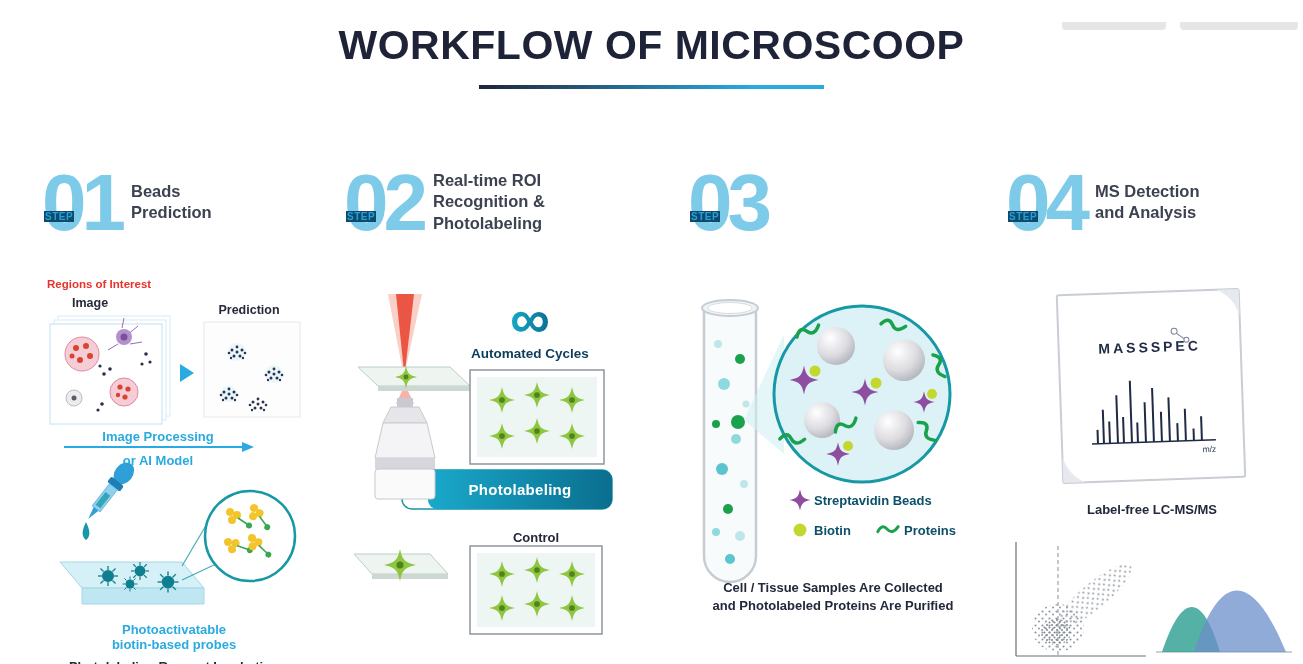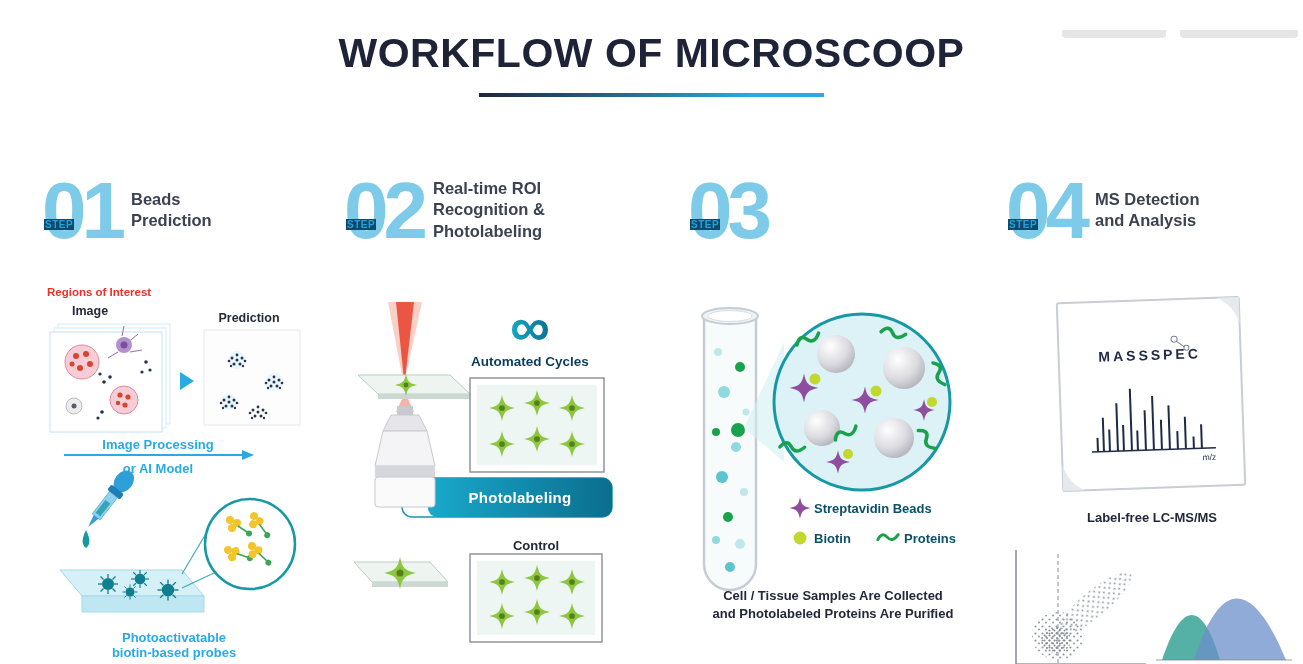--- a/index.html
+++ b/index.html
@@ -4,21 +4,21 @@
 <style>
   * { margin:0; padding:0; box-sizing:border-box; }
   html,body { width:1303px; height:664px; }
   body { background:#ffffff; font-family:"Liberation Sans", sans-serif; overflow:hidden; }
   .page { position:relative; width:1303px; height:664px; background:#fff; }
 
   .artifact { position:absolute; top:0; height:8px; background:#dcdcdc; border-radius:0 0 4px 4px; opacity:.7; }
   .artifact.a1 { left:1062px; width:104px; }
   .artifact.a2 { left:1180px; width:118px; }
 
-  h1.title { text-align:center; margin-top:30px; font-size:41px; font-weight:bold; color:#1e2337; letter-spacing:.5px; }
+  h1.title { text-align:center; margin-top:22px; font-size:41px; font-weight:bold; color:#1e2337; letter-spacing:.5px; }
   .underline { width:345px; height:4px; margin:16px auto 0; background:linear-gradient(90deg,#20253a 0%, #29abe2 80%); }
 
   .col { position:absolute; top:142px; }
   .col1 { left:42px;  width:270px; }
   .col2 { left:344px; width:280px; }
   .col3 { left:688px; width:290px; }
   .col4 { left:1006px; width:292px; }
 
   .step-header { display:flex; align-items:center; height:76px; }
   .step-num { position:relative; display:flex; align-items:flex-end; height:76px; }

